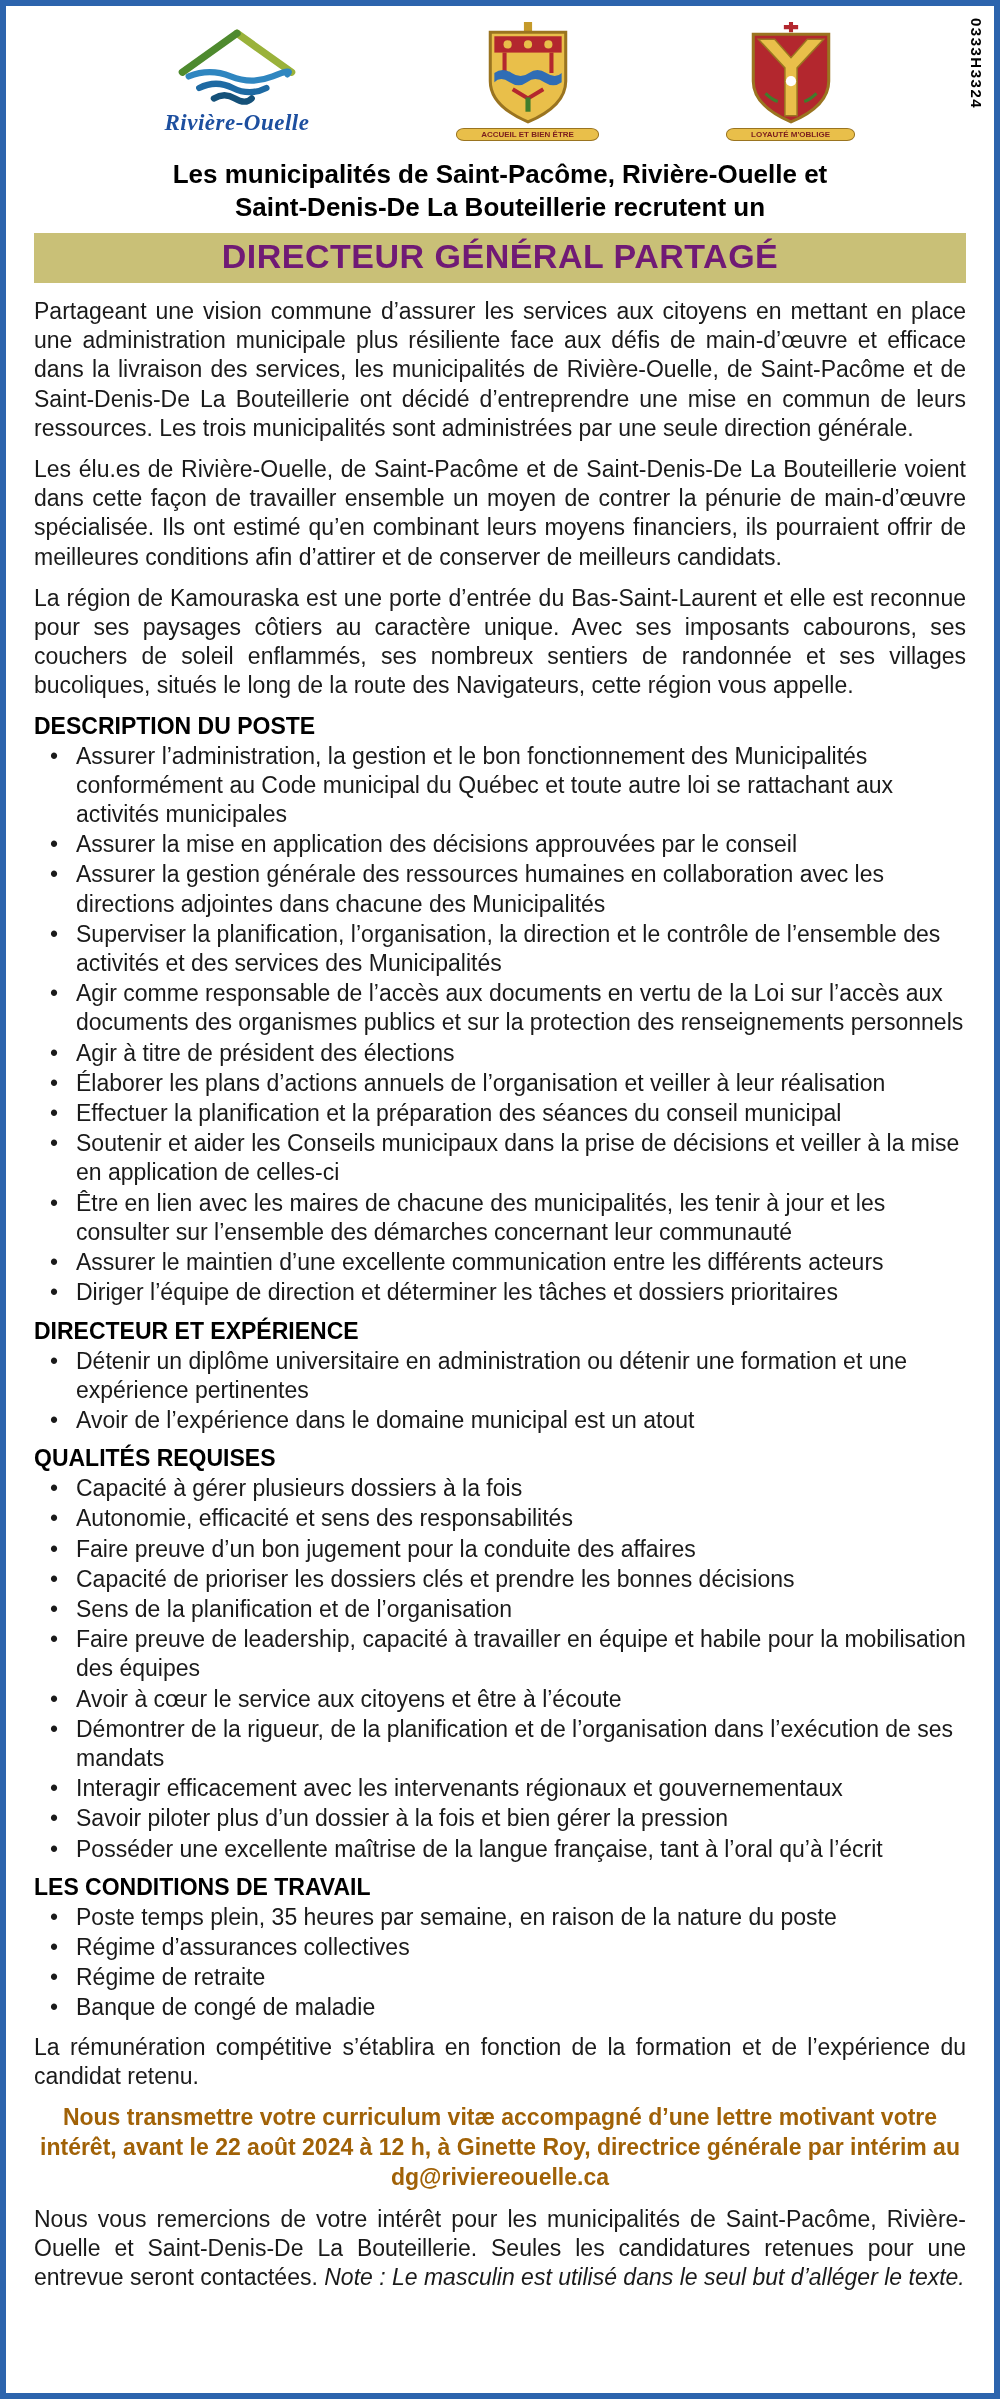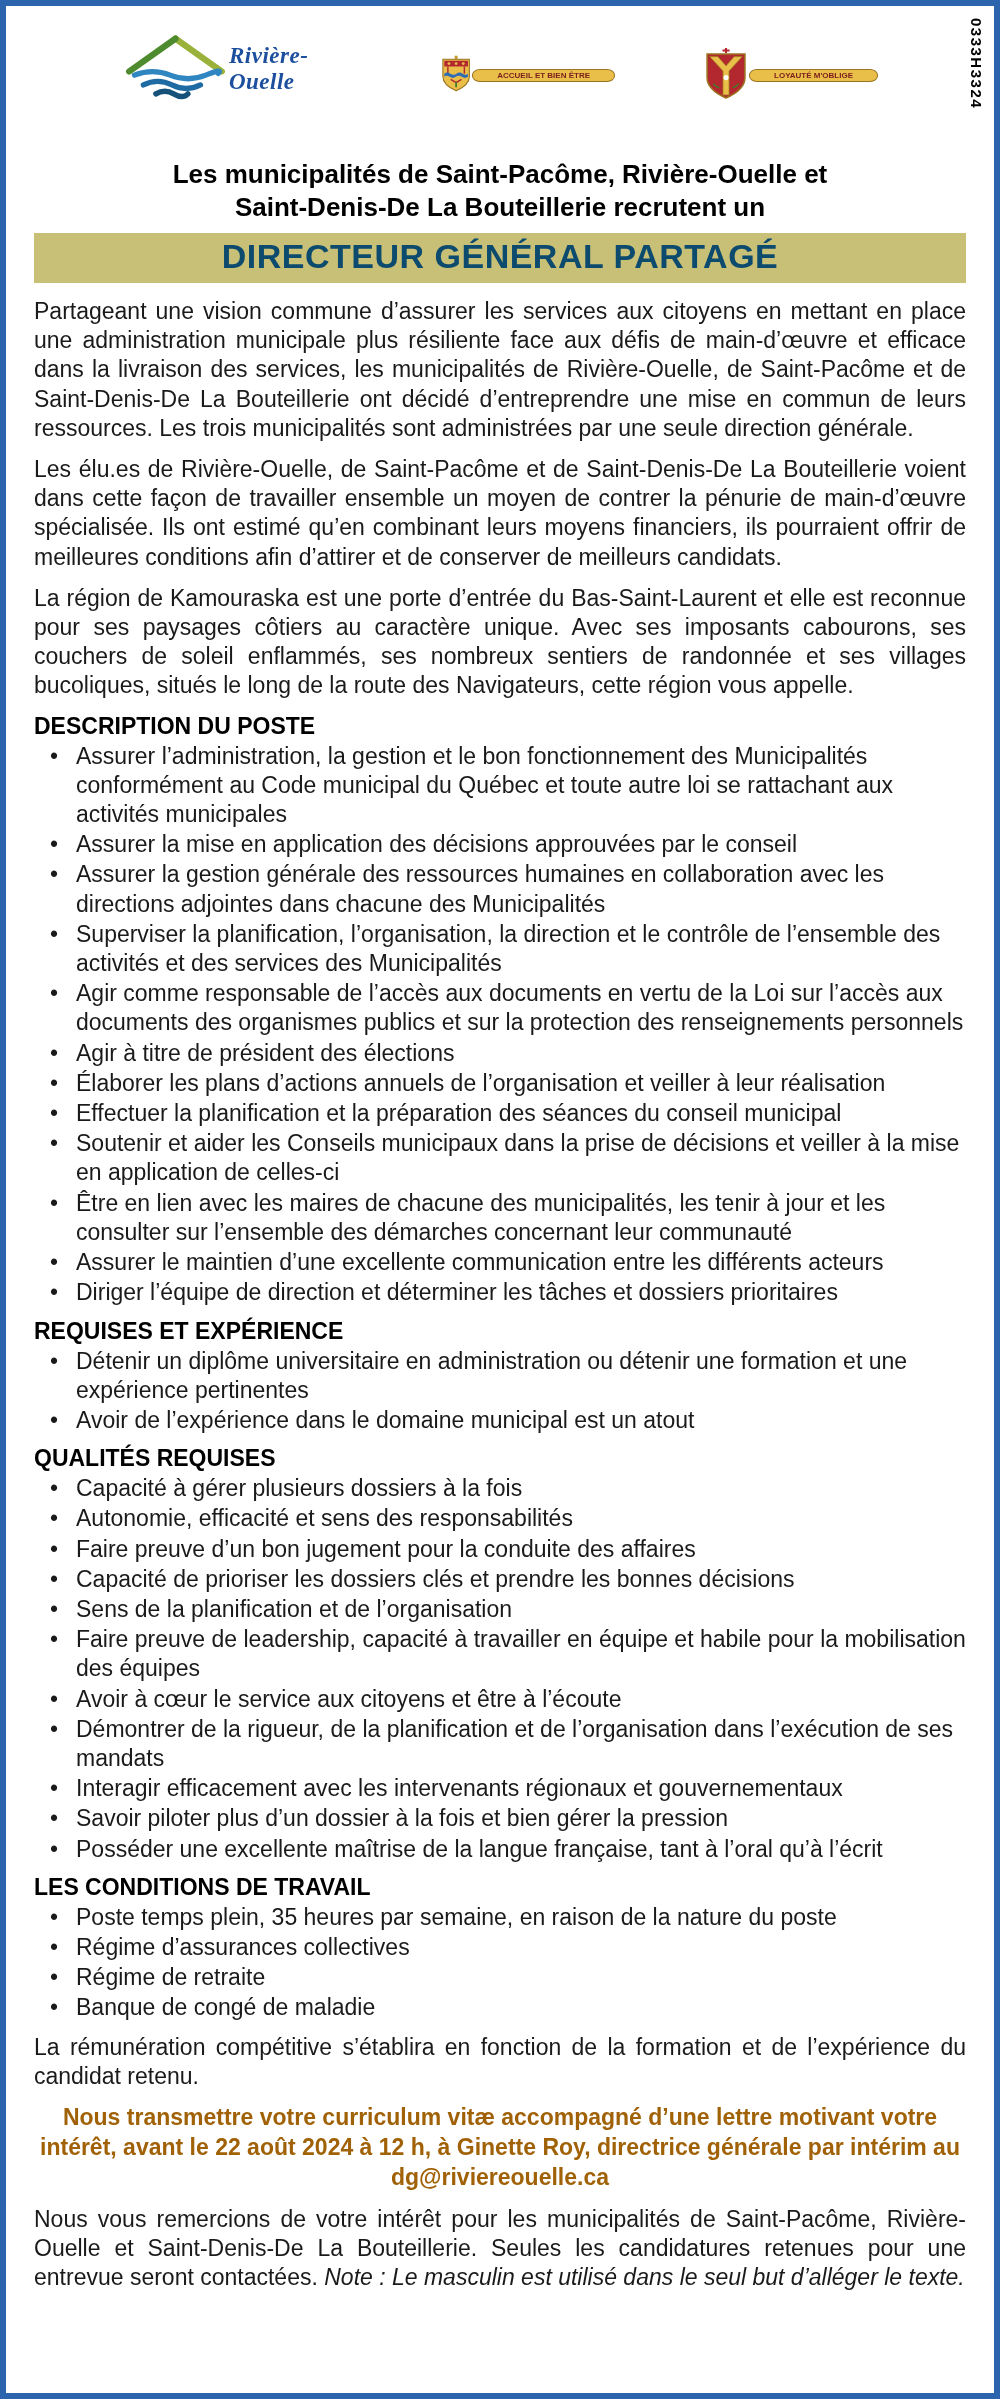--- a/index.html
+++ b/index.html
@@ -30,20 +30,21 @@
   
   .logo-row {
     display: flex;
     justify-content: space-evenly;
     align-items: flex-start;
     margin: 2px 0 8px 0;
     height: 128px;
   }
   .logo-col {
     display: flex;
+    flex-direction: column;
     align-items: center;
   }
   .ro-col { width: 230px; padding-top: 6px; }
   .crest-col { width: 175px; }
   .ro-name {
     font-family: "Liberation Serif", serif;
     font-style: italic;
     font-weight: 700;
     color: #1d4f9f;
     font-size: 23px;
@@ -70,21 +71,21 @@
     line-height: 1.25;
     color: #000;
     margin: 8px 0 10px 0;
   }
   .banner {
     background: #c9c077;
     text-align: center;
     font-weight: 700;
     font-size: 34px;
     letter-spacing: 0.5px;
-    color: #0c4a6e;
+    color: #701a75;
     padding: 4px 0 7px 0;
     margin: 6px 0 14px 0;
   }
 
   
   .para {
     font-size: 23px;
     line-height: 1.27;
     text-align: justify;
     margin: 0 0 12px 0;
@@ -200,21 +201,21 @@
         <li>Superviser la planification, l’organisation, la direction et le contrôle de l’ensemble des activités et des services des Municipalités</li>
         <li>Agir comme responsable de l’accès aux documents en vertu de la Loi sur l’accès aux documents des organismes publics et sur la protection des renseignements personnels</li>
         <li>Agir à titre de président des élections</li>
         <li>Élaborer les plans d’actions annuels de l’organisation et veiller à leur réalisation</li>
         <li>Effectuer la planification et la préparation des séances du conseil municipal</li>
         <li>Soutenir et aider les Conseils municipaux dans la prise de décisions et veiller à la mise en application de celles-ci</li>
         <li>Être en lien avec les maires de chacune des municipalités, les tenir à jour et les consulter sur l’ensemble des démarches concernant leur communauté</li>
         <li>Assurer le maintien d’une excellente communication entre les différents acteurs</li>
         <li>Diriger l’équipe de direction et déterminer les tâches et dossiers prioritaires</li>
       </ul>
-      <h2 class="section-title">REQUISES ET EXPÉRIENCE</h2>
+      <h2 class="section-title">DIRECTEUR ET EXPÉRIENCE</h2>
       <ul class="bullets">
         <li>Détenir un diplôme universitaire en administration ou détenir une formation et une expérience pertinentes</li>
         <li>Avoir de l’expérience dans le domaine municipal est un atout</li>
       </ul>
       <h2 class="section-title">QUALITÉS REQUISES</h2>
       <ul class="bullets">
         <li>Capacité à gérer plusieurs dossiers à la fois</li>
         <li>Autonomie, efficacité et sens des responsabilités</li>
         <li>Faire preuve d’un bon jugement pour la conduite des affaires</li>
         <li>Capacité de prioriser les dossiers clés et prendre les bonnes décisions</li>

